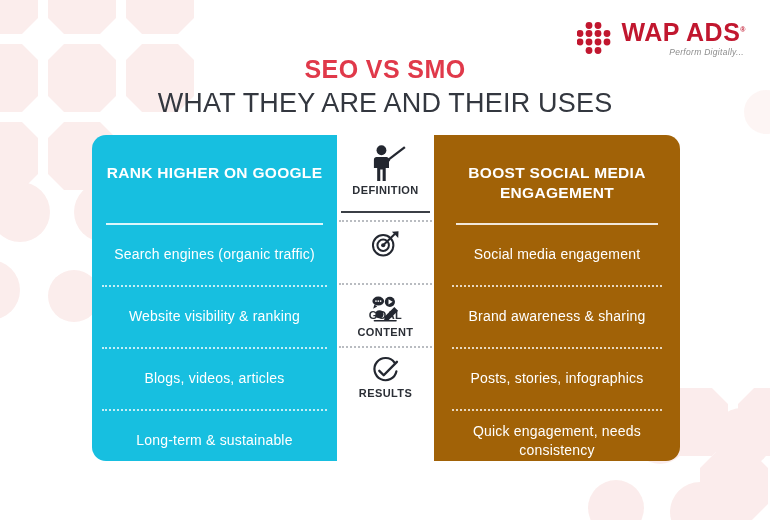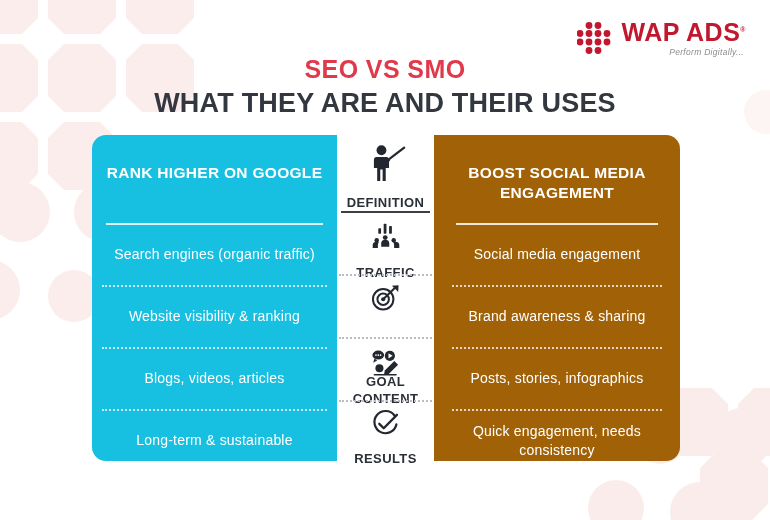--- a/index.html
+++ b/index.html
@@ -29,21 +29,21 @@
     font-size:8.5px; color:#8d8d8d; letter-spacing:.3px;
     margin-top:2px; margin-right:2px; font-style:italic;
   }
 
   .title-red{
     position:absolute; top:55px; left:0; width:770px; text-align:center;
     font-size:25px; font-weight:bold; color:#e0394a; letter-spacing:.4px;
   }
   .title-dark{
     position:absolute; top:88px; left:0; width:770px; text-align:center;
-    font-size:27px; font-weight:bold; color:#33373f; letter-spacing:.2px;
+    font-size:27px; font-weight:normal; color:#33373f; letter-spacing:.2px;
   }
 
   
   .board{
     position:absolute; left:92px; top:135px; width:588px; height:326px; z-index:2;
     display:flex;
   }
 
   .col{ position:relative; }
 
@@ -79,22 +79,22 @@
     height:0; border-top:2px dotted rgba(255,255,255,.75);
     margin:0 2px;
   }
 
   
   .c-cell{
     display:flex; flex-direction:column; align-items:center; justify-content:flex-start;
   }
   .c-icon{ display:flex; align-items:flex-end; justify-content:center; }
   .c-label{
-    font-size:13px; font-weight:bold; color:#2b2f36;
-    letter-spacing:.4px; text-align:center; margin-top:12px;
+    font-size:11px; font-weight:bold; color:#2b2f36;
+    letter-spacing:.4px; text-align:center; margin-top:1px;
   }
   .c-rule-solid{ height:2px; background:#3b3f46; margin:6px 4px 0; }
   .c-rule-dots{ height:0; border-top:2px dotted #b9bcc1; margin:7px 2px 0; }
 
   svg{ display:block; }
 </style>
 </head>
 <body>
 
 <svg id="bg-decor" width="770" height="520" viewBox="0 0 770 520">
@@ -191,38 +191,20 @@
             <path d="M11.6 14.5h10.8c1.6 0 2.9 1.3 2.9 2.9v9.1h-3.6v14.2h-3.4V28.2h-2.6v12.5h-3.4V26.5H8.7v-9.1c0-1.6 1.3-2.9 2.9-2.9Z"></path>
             <path d="M24 16.2 42 2.6l1.5 2.0L25.5 18.2Z"></path>
             <path d="M21.8 14.4l4.9 3.2-1.7 2.5-4.9-3.2Z"></path>
           </g>
         </svg>
       </div>
       <div class="c-label">DEFINITION</div>
     </div>
     <div class="c-rule-solid"></div>
 
-    <div class="c-cell" style="height:54px; padding-top:6px;">
-      <div class="c-icon" style="height:34px;">
-        <svg viewBox="0 0 44 36" width="34" height="34">
-          <g fill="#232730">
-            <rect x="12" y="8" width="3.6" height="7" rx="1"></rect>
-            <rect x="19" y="2" width="3.6" height="13" rx="1"></rect>
-            <rect x="26" y="5" width="3.6" height="10" rx="1"></rect>
-            <circle cx="21" cy="20" r="3.1"></circle>
-            <path d="M15.8 32v-5.1c0-2.6 2.3-4.2 5.2-4.2s5.2 1.6 5.2 4.2V32Z"></path>
-            <circle cx="10" cy="23.5" r="2.9"></circle>
-            <path d="M4.8 33.5v-4.3c0-2.4 2.2-3.8 5.2-3.8 1.1 0 2.1.2 2.9.5-.9 1-1.4 2.2-1.4 3.6v4Z"></path>
-            <circle cx="32" cy="23.5" r="2.9"></circle>
-            <path d="M39.2 33.5v-4.3c0-2.4-2.2-3.8-5.2-3.8-1.1 0-2.1.2-2.9.5.9 1 1.4 2.2 1.4 3.6v4Z"></path>
-          </g>
-        </svg>
-      </div>
-      <div class="c-label">TRAFFIC</div>
-    </div>
     <div class="c-rule-dots"></div>
 
     <div class="c-cell" style="height:54px; padding-top:7px;gap:48px;">
       <div class="c-icon" style="height:32px;">
         <svg viewBox="0 0 40 38" width="31" height="31">
           <g fill="none" stroke="#232730" stroke-width="2.6">
             <circle cx="17" cy="20" r="13.2"></circle>
             <circle cx="17" cy="20" r="7.4"></circle>
           </g>
           <circle cx="17" cy="20" r="2.7" fill="#232730"></circle>

